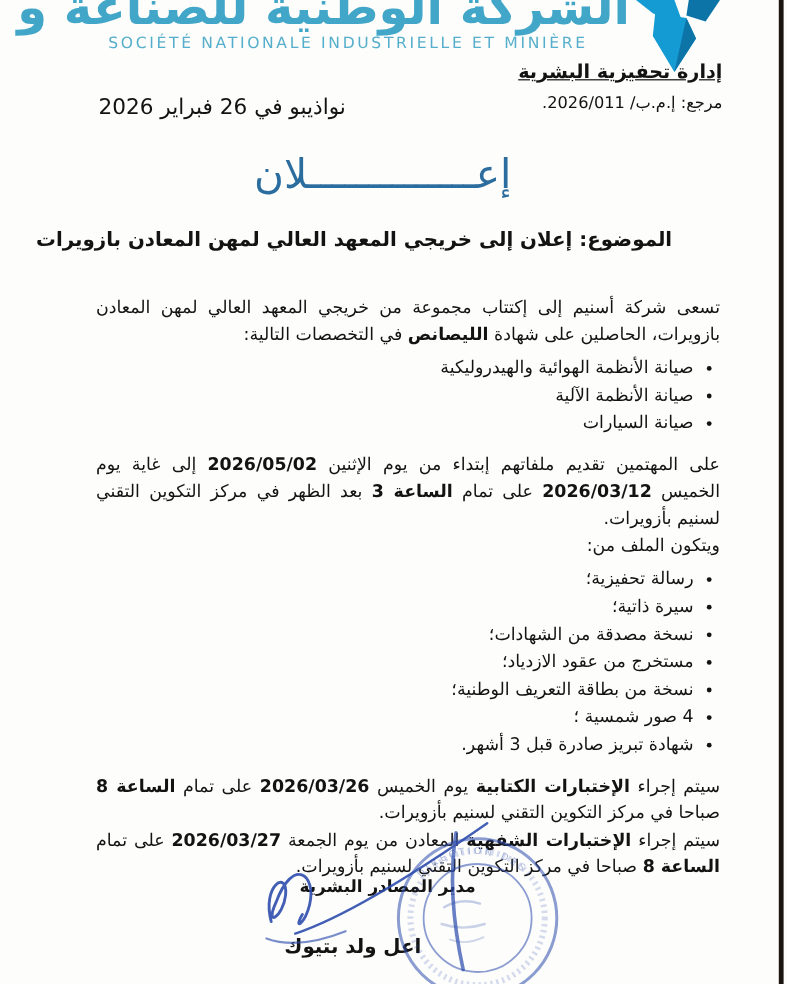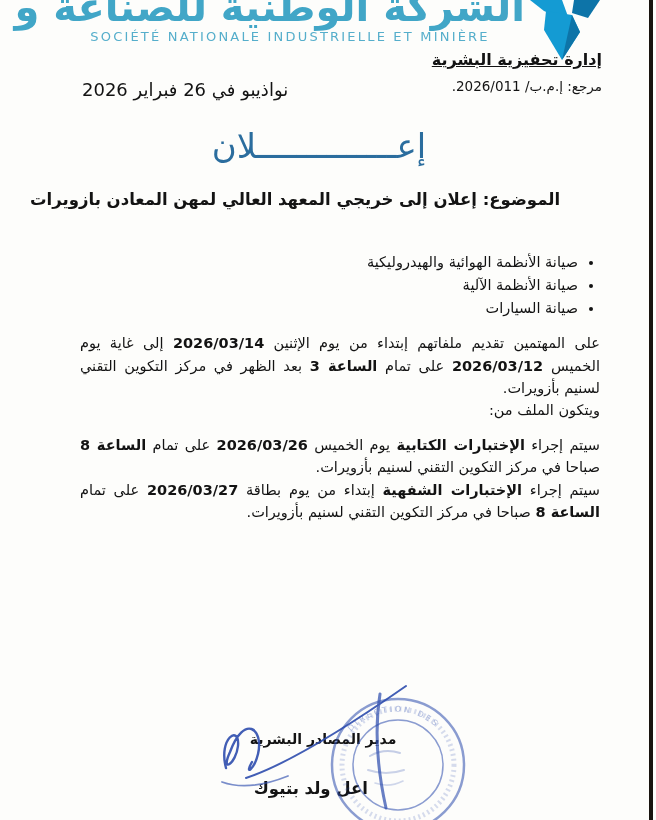--- a/index.html
+++ b/index.html
@@ -47,21 +47,21 @@
   .para{margin:0;}
   .gap{margin-top:12px;}
   .blist{margin:5px 0 2px;padding:0 22px 0 0;list-style:disc;}
   .blist li{line-height:1.45;padding:1px 0;}
   .sig-title{
     position:absolute;left:238px;top:731px;width:170px;
     direction:rtl;text-align:center;font-size:14px;font-weight:bold;z-index:2;
   }
   .sig-name{
     position:absolute;left:220px;top:779px;width:148px;
-    direction:rtl;font-size:16.5px;font-weight:bold;z-index:2;
+    direction:rtl;text-align:center;font-size:16.5px;font-weight:bold;z-index:2;
   }
   .sig-svg{position:absolute;left:210px;top:680px;width:270px;height:140px;z-index:3;pointer-events:none;}
   .stamp-ring{stroke:var(--ink_blue);fill:none;}
   .ink{stroke:var(--ink_blue);fill:none;stroke-linecap:round;}
   .stamp-arc-text{fill:var(--ink_blue);font-size:8px;letter-spacing:2.5px;opacity:.7;font-family:"DejaVu Sans",sans-serif;}
   .scan-border{position:absolute;right:3px;top:0;bottom:0;width:4px;background:var(--scan_border);}
 </style>
 </head>
 <body>
 
@@ -77,33 +77,43 @@
   <div class="brand-ar">الشركة الوطنية للصناعة و المناجم</div>
   <div class="brand-fr">SOCIÉTÉ NATIONALE INDUSTRIELLE ET MINIÈRE</div>
   <div class="dept">إدارة تحفيزية البشرية</div>
   <div class="ref">مرجع: إ.م.ب/ 2026/011.</div>
   <div class="placedate">نواذيبو في 26 فبراير 2026</div>
 
   <div class="title">إعــــــــــــــلان</div>
   <div class="subject">الموضوع: إعلان إلى خريجي المعهد العالي لمهن المعادن بازويرات</div>
 
   <div class="body">
+    <p class="para"><span>تسعى شركة أسنيم إلى إكتتاب مجموعة من خريجي المعهد العالي لمهن المعادن بازويرات، الحاصلين على شهادة </span><b>الليصانص</b><span> في التخصصات التالية:</span></p>
 
     <ul class="blist">
       <li>صيانة الأنظمة الهوائية والهيدروليكية</li>
       <li>صيانة الأنظمة الآلية</li>
       <li>صيانة السيارات</li>
     </ul>
 
-    <p class="para gap"><span>على المهتمين تقديم ملفاتهم إبتداء من يوم الإثنين </span><b>2026/03/14</b><span> إلى غاية يوم الخميس </span><b>2026/03/12</b><span> على تمام </span><b>الساعة 3</b><span> بعد الظهر في مركز التكوين التقني لسنيم بأزويرات.</span></p>
+    <p class="para gap"><span>على المهتمين تقديم ملفاتهم إبتداء من يوم الإثنين </span><b>2026/05/02</b><span> إلى غاية يوم الخميس </span><b>2026/03/12</b><span> على تمام </span><b>الساعة 3</b><span> بعد الظهر في مركز التكوين التقني لسنيم بأزويرات.</span></p>
     <p class="para">ويتكون الملف من:</p>
 
+    <ul class="blist">
+      <li>رسالة تحفيزية؛</li>
+      <li>سيرة ذاتية؛</li>
+      <li>نسخة مصدقة من الشهادات؛</li>
+      <li>مستخرج من عقود الازدياد؛</li>
+      <li>نسخة من بطاقة التعريف الوطنية؛</li>
+      <li>4 صور شمسية ؛</li>
+      <li>شهادة تبريز صادرة قبل 3 أشهر.</li>
+    </ul>
 
     <p class="para gap"><span>سيتم إجراء </span><b>الإختبارات الكتابية</b><span> يوم الخميس </span><b>2026/03/26</b><span> على تمام </span><b>الساعة 8</b><span> صباحا في مركز التكوين التقني لسنيم بأزويرات.</span></p>
-    <p class="para"><span>سيتم إجراء </span><b>الإختبارات الشفهية</b><span> إبتداء من يوم بطاقة </span><b>2026/03/27</b><span> على تمام </span><b>الساعة 8</b><span> صباحا في مركز التكوين التقني لسنيم بأزويرات.</span></p>
+    <p class="para"><span>سيتم إجراء </span><b>الإختبارات الشفهية</b><span> المعادن من يوم الجمعة </span><b>2026/03/27</b><span> على تمام </span><b>الساعة 8</b><span> صباحا في مركز التكوين التقني لسنيم بأزويرات.</span></p>
   </div>
 
   <div class="sig-title">مدير المصادر البشرية</div>
   <div class="sig-name">اعل ولد بتيوك</div>
 
   <svg class="sig-svg" viewBox="0 0 270 140" aria-hidden="true">
     <g opacity="0.55">
       <circle class="stamp-ring" cx="188" cy="85" r="66" stroke-width="2.5"></circle>
       <circle class="stamp-ring" cx="188" cy="85" r="45" stroke-width="1.5"></circle>
       <circle class="stamp-ring" cx="188" cy="85" r="56" stroke-width="5" stroke-dasharray="2 3" opacity="0.35"></circle>

